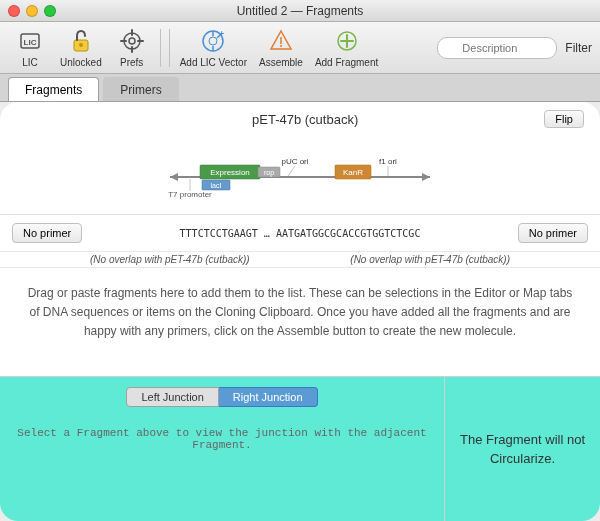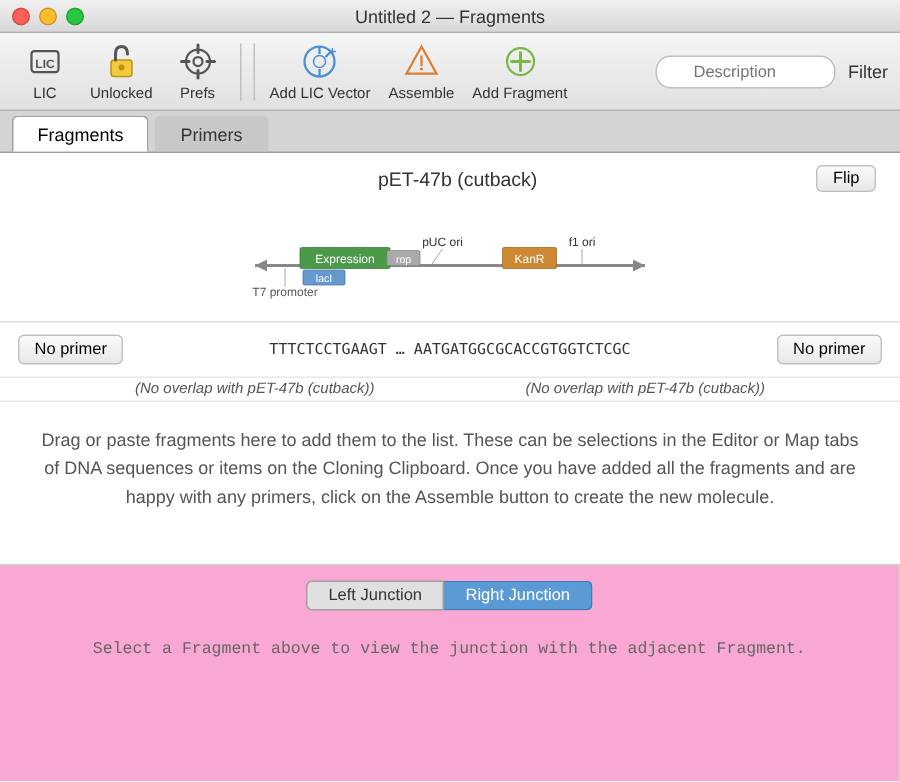--- a/index.html
+++ b/index.html
@@ -144,20 +144,21 @@
       color: #000;
     }
 
     
     .main-content {
       background: white;
       display: flex;
       flex-direction: column;
       height: calc(521px - 22px - 52px - 28px);
       overflow: hidden;
+      border-radius: 18px;
     }
 
     
     .fragment-map {
       padding: 8px 16px;
       border-bottom: 1px solid #e0e0e0;
     }
     .fragment-title-row {
       display: flex;
       align-items: center;
@@ -231,21 +232,21 @@
       font-size: 12px;
       color: #555;
       line-height: 1.6;
       flex: 1;
     }
 
     
     .bottom-section {
       display: flex;
       border-top: 1px solid #d0d0d0;
-      background: #f9a8d4;
+      background: #5eead4;
       height: 145px;
     }
     .junction-panel {
       flex: 1;
       padding: 10px;
       border-right: 1px solid #d0d0d0;
     }
     .junction-tabs {
       display: flex;
       justify-content: center;
@@ -470,15 +471,18 @@
           <span>Left Junction</span>
         </div>
         <div class="junc-tab active">
           <span>Right Junction</span>
         </div>
       </div>
       <div class="junction-msg">
         <span>Select a Fragment above to view the junction with the adjacent Fragment.</span>
       </div>
     </div>
+    <div class="circularize-panel">
+      <span class="circularize-text">The Fragment will not Circularize.</span>
+    </div>
   </div>
 
 </div>
 
 </body></html>

